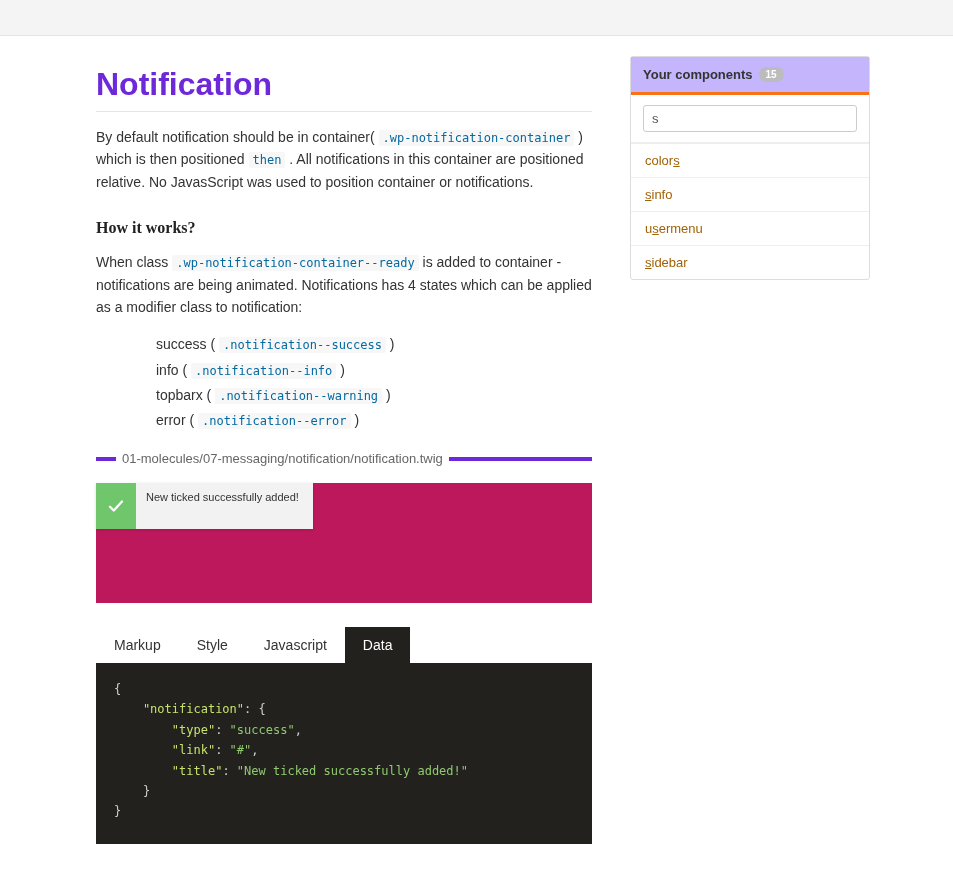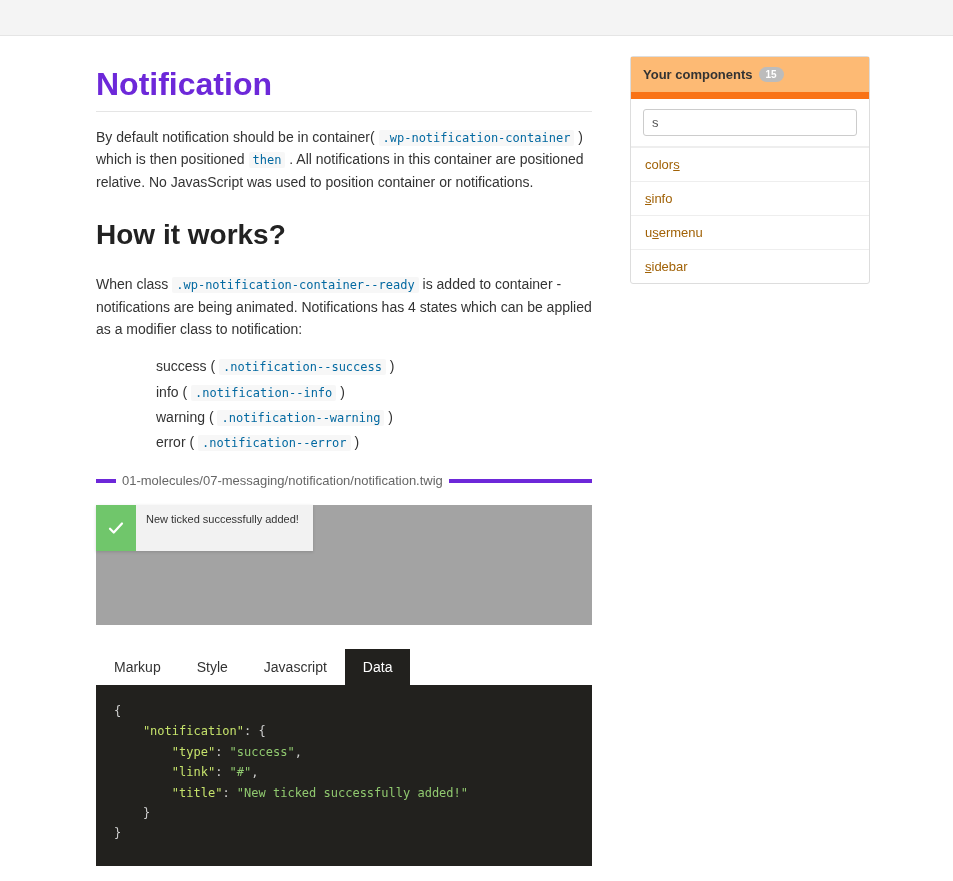--- a/index.html
+++ b/index.html
@@ -30,24 +30,25 @@
   }
   h1 {
     font-size: 32px;
     font-weight: 700;
     color: #6d28d9;
     margin: 10px 0 8px;
     border-bottom: 1px solid #e5e5e5;
     padding-bottom: 8px;
   }
   h2 {
-    font-size: 28px;
+    font-size: 16px;
     font-weight: 700;
     color: #222;
-    margin: 26px 0 22px;
+    margin: 26px 0 14px;
+    font-family: Liberation Serif, serif;
   }
   p {
     font-size: 14px;
     line-height: 1.6;
     margin: 14px 0;
     color: #333;
   }
   code.inline {
     font-family: Menlo, Monaco, Consolas, monospace;
     font-size: 12px;
@@ -74,21 +75,21 @@
   .file-label {
     position: absolute;
     top: -10px;
     left: 20px;
     background: #fff;
     padding: 0 6px;
     font-size: 13px;
     color: #666;
   }
   .preview {
-    background: #a3a3a3;
+    background: #be185d;
     height: 120px;
     position: relative;
   }
   .notif {
     position: absolute;
     top: 0;
     left: 0;
     display: flex;
     background: #f2f2f2;
     box-shadow: 0 1px 3px rgba(0,0,0,0.15);
@@ -133,25 +134,25 @@
   }
   .code-block .key { color: #c5e26b; }
   .code-block .str { color: #90c96f; }
   .code-block .punct { color: #d0d0d0; }
   .comp-panel {
     border: 1px solid #ddd;
     border-radius: 3px;
     background: #fff;
   }
   .comp-header {
-    background: #fdba74;
+    background: #c4b5fd;
     padding: 10px 12px;
     font-size: 13px;
     font-weight: 700;
-    border-bottom: 7px solid #f97316;
+    border-bottom: 3px solid #f97316;
     display: flex;
     align-items: center;
   }
   .badge {
     display: inline-block;
     background: #bcbcbc;
     color: #fff;
     font-size: 10px;
     font-weight: 700;
     border-radius: 9px;
@@ -205,21 +206,21 @@
 
     <h2>How it works?</h2>
 
     <p>
       <span>When class </span><code class="inline">.wp-notification-container--ready</code><span> is added to container - notifications are being animated. Notifications has 4 states which can be applied as a modifier class to notification:</span>
     </p>
 
     <div class="states">
       <div class="state-line"><span>success</span> ( <code class="inline">.notification--success</code> )</div>
       <div class="state-line"><span>info</span> ( <code class="inline">.notification--info</code> )</div>
-      <div class="state-line"><span>warning</span> ( <code class="inline">.notification--warning</code> )</div>
+      <div class="state-line"><span>topbarx</span> ( <code class="inline">.notification--warning</code> )</div>
       <div class="state-line"><span>error</span> ( <code class="inline">.notification--error</code> )</div>
     </div>
 
     <div class="file-label-wrap">
       <span class="file-label">01-molecules/07-messaging/notification/notification.twig</span>
     </div>
 
     <div class="preview">
       <div class="notif">
         <div class="notif-icon">

